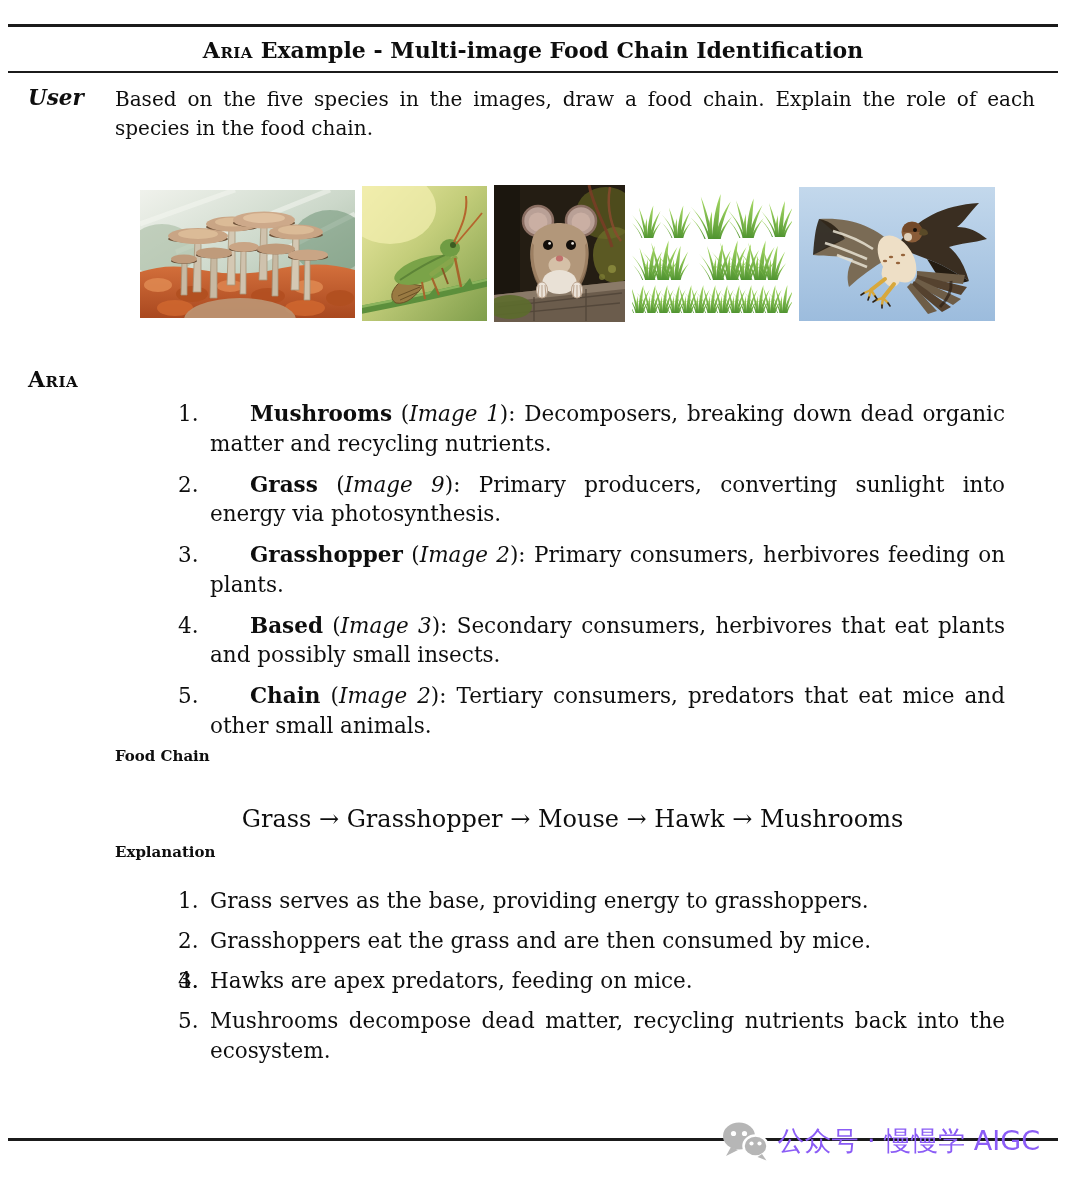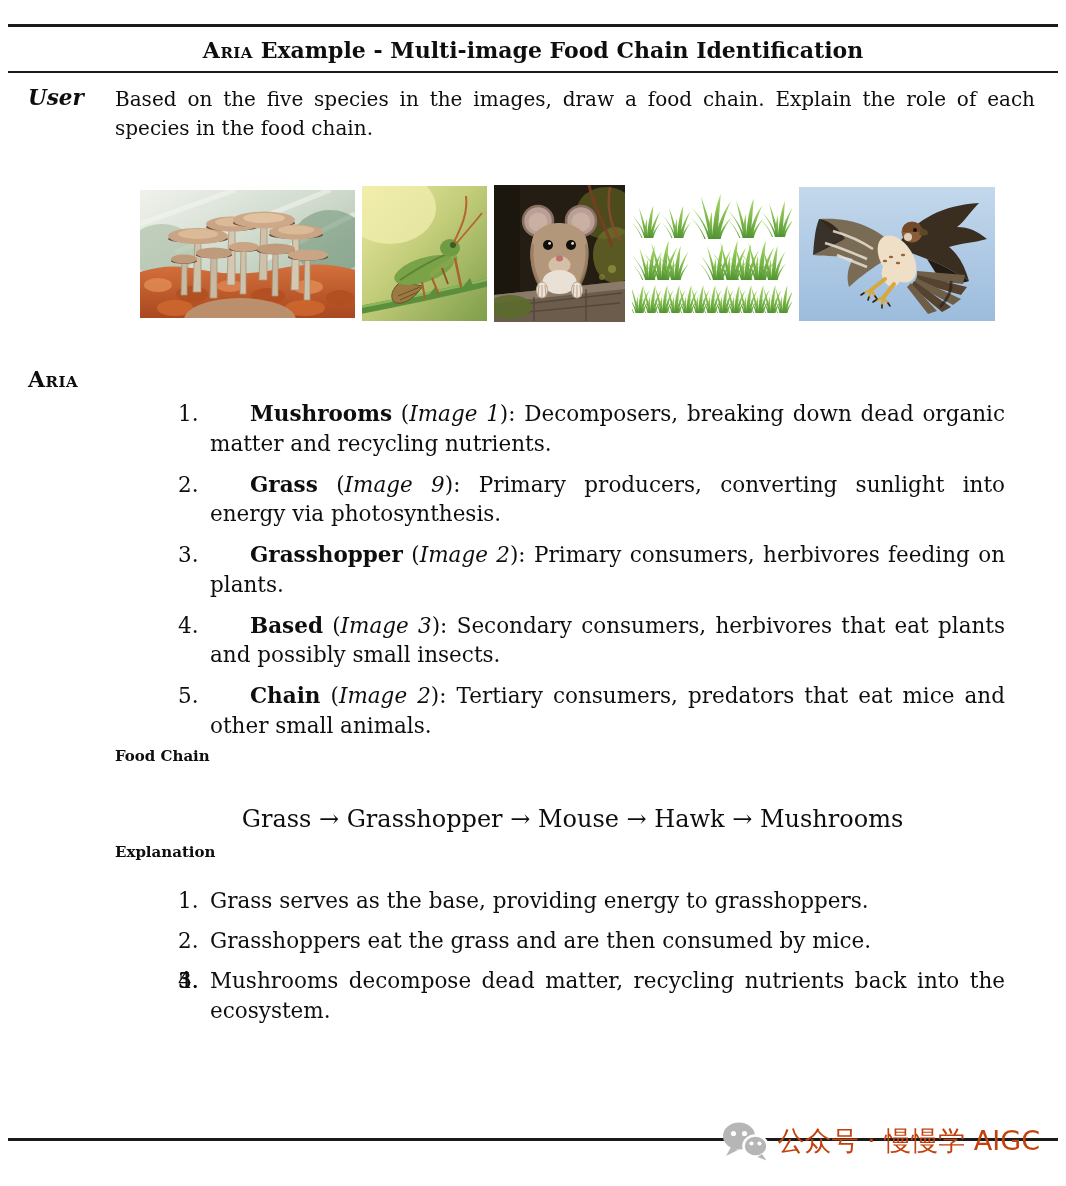--- a/index.html
+++ b/index.html
@@ -26,21 +26,21 @@
   .species-list li{margin-bottom:11.5px;}
   .exp-list li{margin-bottom:10.5px;}
   .num{position:absolute;left:0;top:0;}
   .b{font-weight:bold;margin-left:40px;}
   .heading{position:absolute;left:115px;font-weight:bold;font-size:15px;}
   .food-heading{top:747px;}
   .exp-heading{top:843px;}
   .chain{position:absolute;left:115px;top:805px;width:915px;text-align:center;font-size:24px;}
   .watermark{
     position:absolute;top:1121px;right:26px;display:flex;align-items:center;gap:9px;
-    color:#c2410c;font-family:"DejaVu Sans","Liberation Sans",sans-serif;font-size:27px;z-index:5;white-space:nowrap;
+    color:#8b5cf6;font-family:"DejaVu Sans","Liberation Sans",sans-serif;font-size:27px;z-index:5;white-space:nowrap;
   }
 </style>
 </head>
 <body>
 
 <div class="page">
 
   <div class="rule rule-top"></div>
 
   <div class="title"><span class="sc">Aria</span>
@@ -352,21 +352,21 @@
     <li>
       <span class="num">1.</span><span>Grass serves as the base, providing energy to grasshoppers.</span>
     </li>
     <li>
       <span class="num">2.</span><span>Grasshoppers eat the grass and are then consumed by mice.</span>
     </li>
     <li>
       <span class="num">3.</span>
     </li>
     <li>
-      <span class="num">4.</span>
+      <span class="num">4.</span><span>Hawks are apex predators, feeding on mice.</span>
     </li>
     <li>
       <span class="num">5.</span><span>Mushrooms decompose dead matter, recycling nutrients back into the ecosystem.</span>
     </li>
   </ol>
 
   <div class="rule rule-bottom"></div>
 
   <div class="watermark">
     <svg width="46" height="40" viewBox="0 0 46 40">

